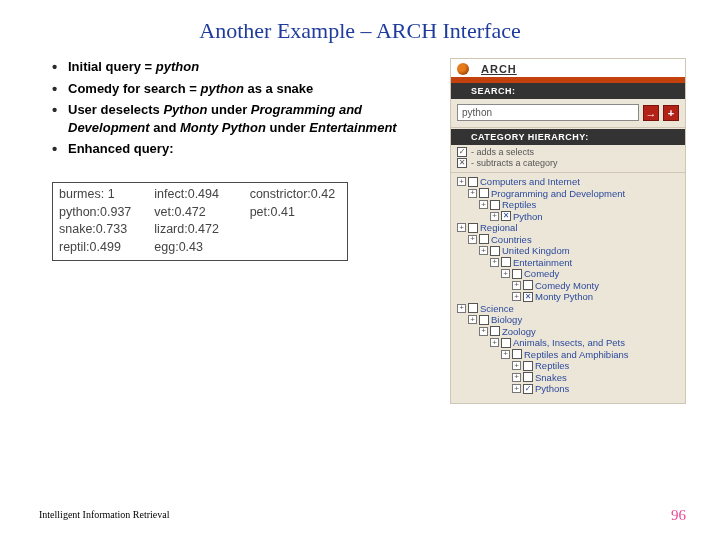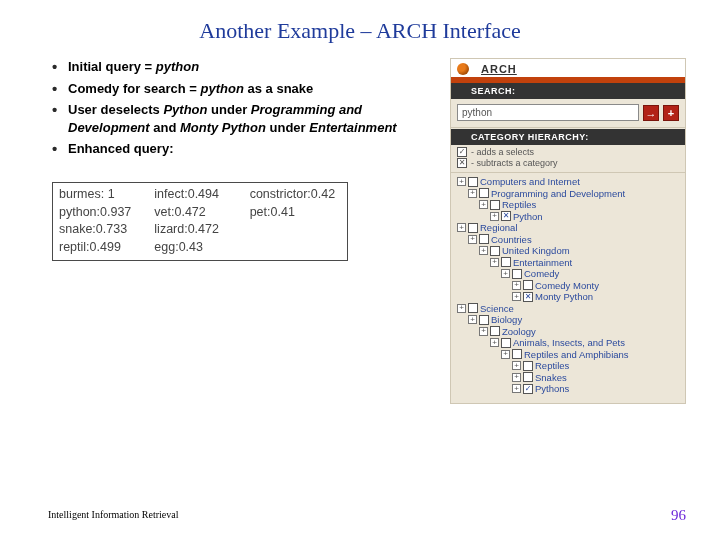--- a/index.html
+++ b/index.html
@@ -151,31 +151,31 @@
   }
   .d1 { padding-left: 0; }
   .d2 { padding-left: 11px; }
   .d3 { padding-left: 22px; }
   .d4 { padding-left: 33px; }
   .d5 { padding-left: 44px; }
   .d6 { padding-left: 55px; }
   .tree a { color: #2b4a9d; text-decoration: none; }
   .footer-left {
     position: absolute;
-    left: 48px; bottom: 20px;
+    left: 39px; bottom: 20px;
     font-family: "Times New Roman", serif;
     font-size: 10px;
     color: #000;
   }
   .footer-right {
     position: absolute;
     right: 34px; bottom: 16px;
     font-family: "Times New Roman", serif;
     font-size: 15px;
-    color: #6d28d9;
+    color: #ec4899;
   }
   .hr { height: 1px; background: #cfc7b4; margin: 0 0 1px 0; }
 </style>
 </head>
 <body>
 
 <h1 class="title">Another Example – ARCH Interface</h1>
 
 <div class="content">
   <div class="left">

